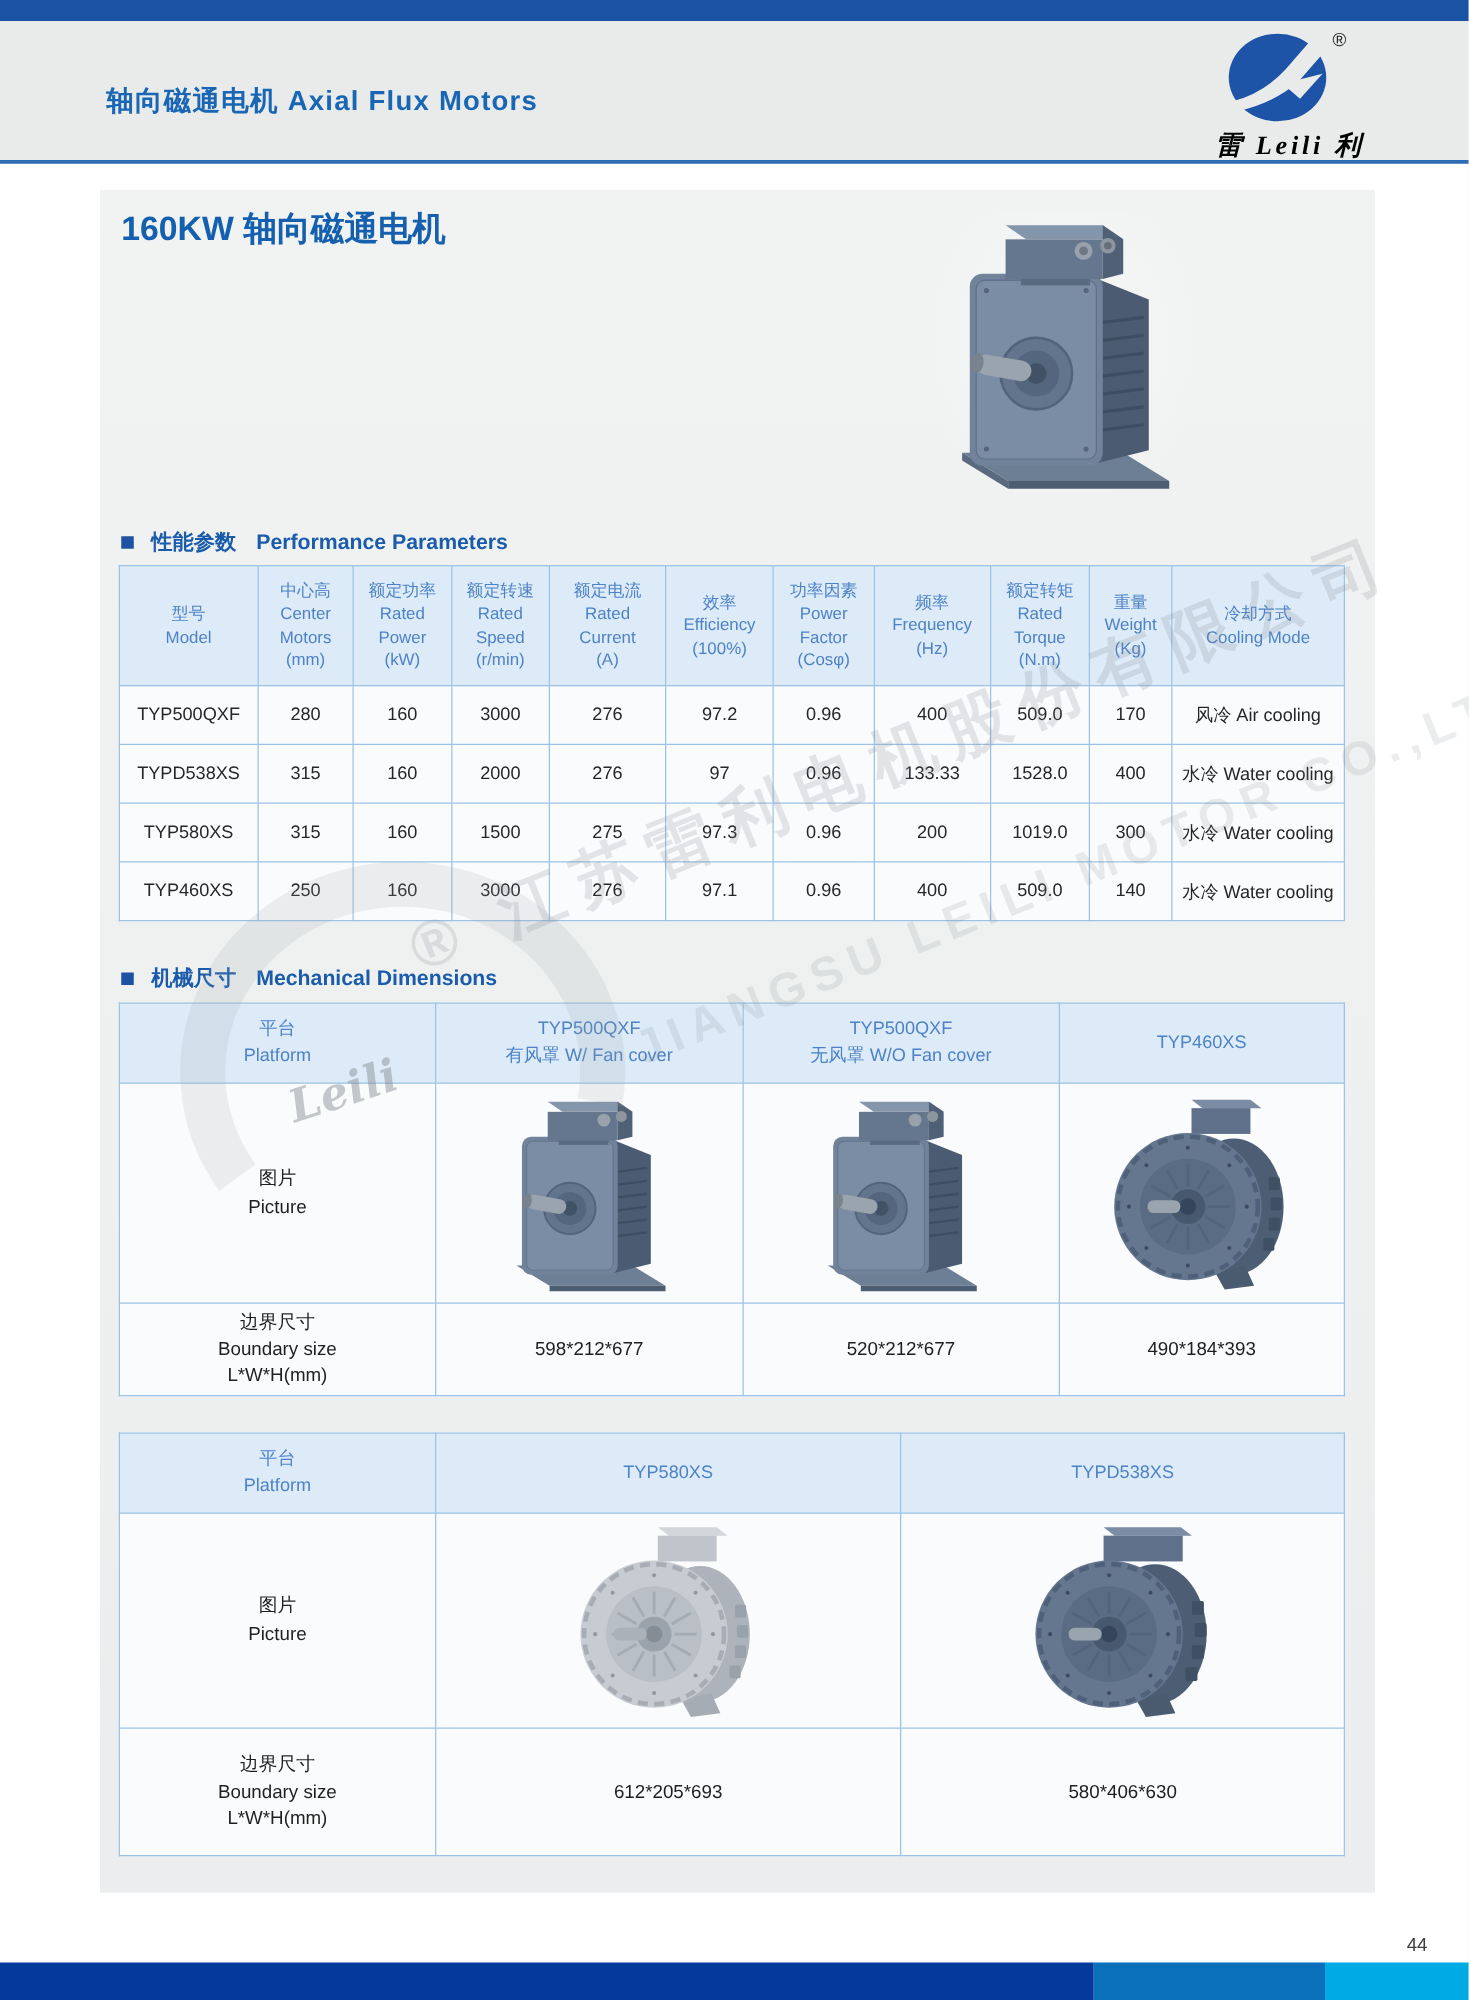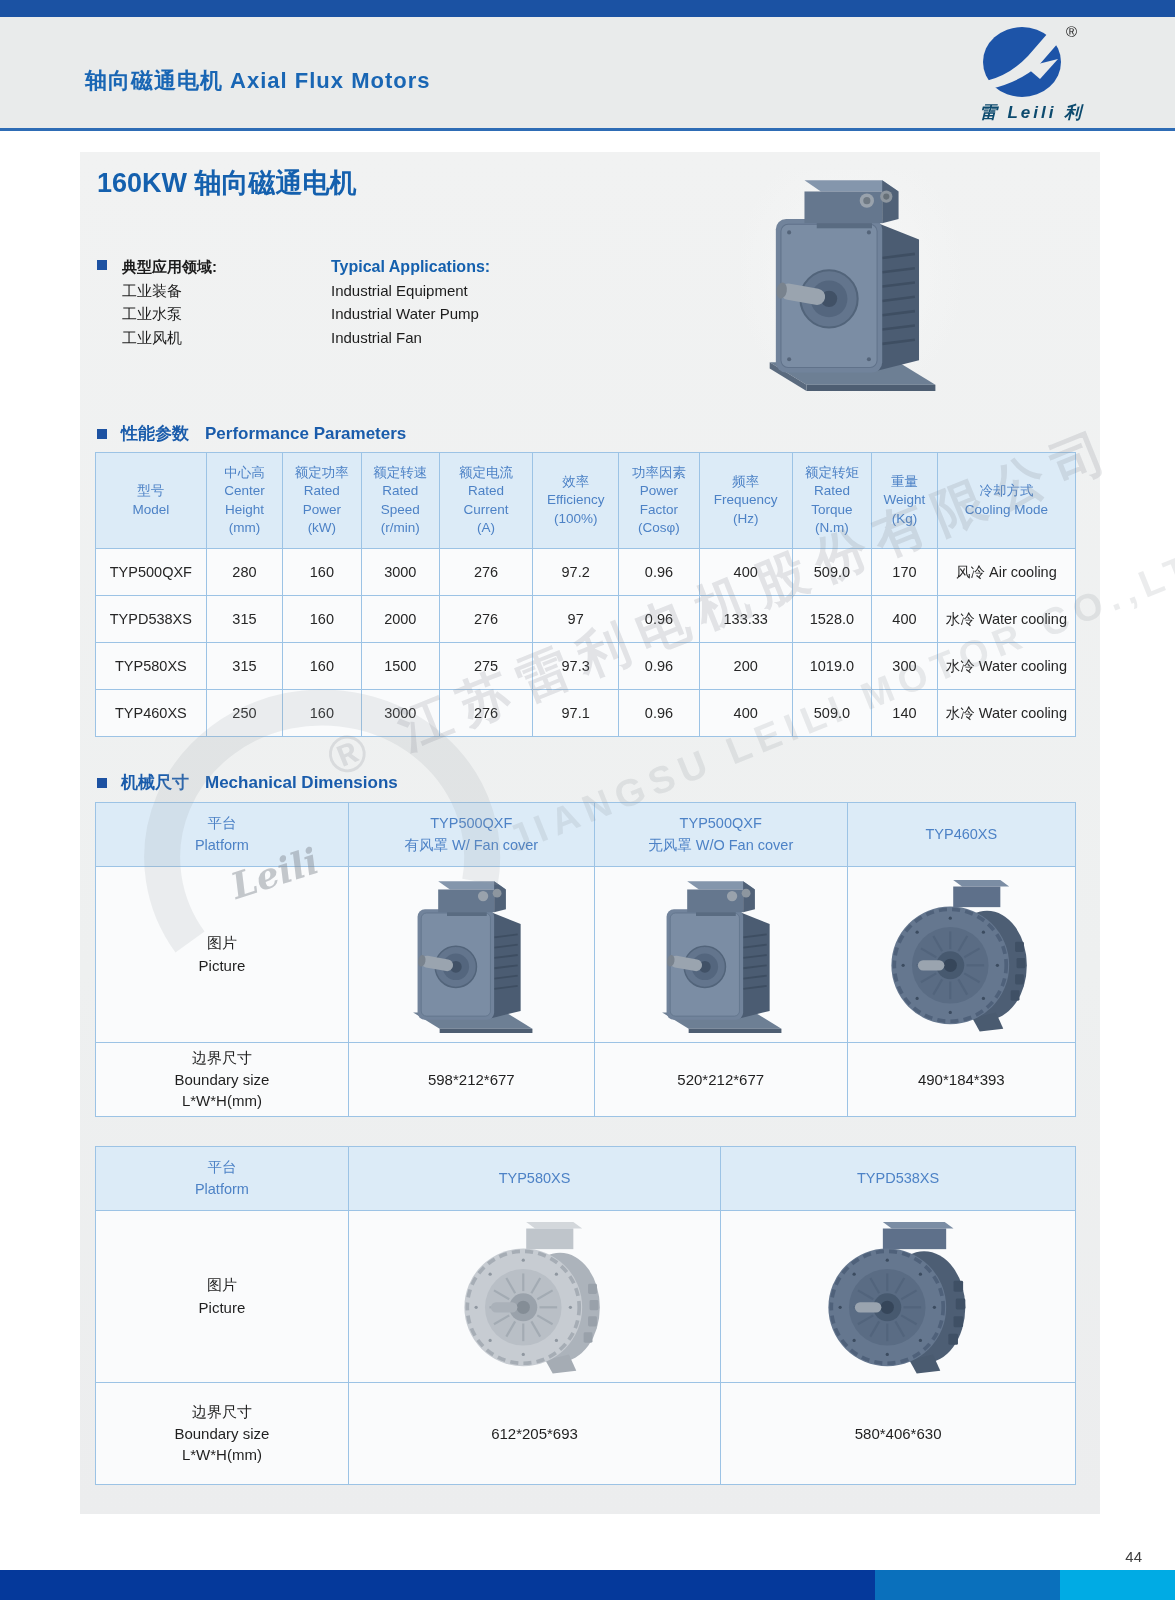--- a/index.html
+++ b/index.html
@@ -6,21 +6,21 @@
   body{
     width:1175px;height:1600px;position:relative;background:#ffffff;
     font-family:"Liberation Sans", sans-serif;color:#222;overflow:hidden;
   }
   .preline{white-space:pre-line;}
   
   .topbar{position:absolute;top:0;left:0;width:1175px;height:17px;background:#1b52a3;}
   .header-band{position:absolute;top:17px;left:0;width:1175px;height:111px;background:#e9ebeb;border-bottom:3px solid #2e6cb5;}
   .header-title{position:absolute;left:85px;top:49px;font-size:22px;font-weight:bold;color:#1966b4;letter-spacing:1px;}
   .brand{position:absolute;right:58px;top:4px;width:170px;height:106px;text-align:center;}
-  .brand-script{font-family:Liberation Sans, sans-serif;font-style:italic;font-weight:bold;font-size:17px;color:#0c4a6e;letter-spacing:3px;margin-top:-6px;}
+  .brand-script{font-family:Liberation Serif, serif;font-style:italic;font-weight:bold;font-size:21px;color:#000000;letter-spacing:3px;margin-top:-6px;}
   
   .panel{position:absolute;left:80px;top:152px;width:1020px;height:1362px;
     background:linear-gradient(180deg,#f1f2f2 0%,#eef0f0 60%,#ecEDee 100%);
     background-color:#eff1f1;}
   .c-title{position:absolute;left:17px;top:14px;font-size:27px;font-weight:bold;color:#1460ae;line-height:35px;}
   .hero{position:absolute;left:660px;top:18px;width:220px;height:230px;
     background:radial-gradient(ellipse at 50% 45%, #f6f7f7 0%, rgba(246,247,247,0) 75%);}
   
   .apps{position:absolute;left:17px;top:103px;display:flex;align-items:flex-start;}
   .sq-bullet{width:10px;height:10px;background:#1d52a2;margin-top:5px;flex:0 0 auto;}
@@ -146,35 +146,20 @@
       <rect x="60" y="21" width="76" height="31" fill="#65778e"></rect>
       <polygon points="136,10 152,21 152,48 136,52" fill="#506177"></polygon>
       <circle cx="121" cy="30" r="7" fill="#99a2ac"></circle>
         <circle cx="121" cy="30" r="3.5" fill="#6f7983"></circle>
       <circle cx="140" cy="26" r="6" fill="#8d969f"></circle>
         <circle cx="140" cy="26" r="3" fill="#667078"></circle>
       <rect x="72" y="52" width="54" height="5" fill="#596b81"></rect>
     </svg>
   </div>
 
-  <div class="apps">
-    <span class="sq-bullet"></span>
-    <div class="apps-zh">
-      <div class="h">典型应用领域:</div>
-      <div>工业装备</div>
-      <div>工业水泵</div>
-      <div>工业风机</div>
-    </div>
-    <div class="apps-en">
-      <div class="h">Typical Applications:</div>
-      <div>Industrial Equipment</div>
-      <div>Industrial Water Pump</div>
-      <div>Industrial Fan</div>
-    </div>
-  </div>
 
   <div class="sec sec1">
     <span class="sq-bullet"></span>
     <span class="zh">性能参数</span>
     <span>Performance Parameters</span>
   </div>
 
   <table class="ptable">
     <colgroup>
       <col style="width:11.3%">
@@ -188,21 +173,21 @@
       <col style="width:8.1%">
         <col style="width:6.7%">
         <col style="width:14.1%">
     </colgroup>
     <tbody>
       <tr class="ph">
         <td class="preline">型号
 Model</td>
         <td class="preline">中心高
 Center
-Height
+Motors
 (mm)</td>
         <td class="preline">额定功率
 Rated
 Power
 (kW)</td>
         <td class="preline">额定转速
 Rated
 Speed
 (r/min)</td>
         <td class="preline">额定电流

